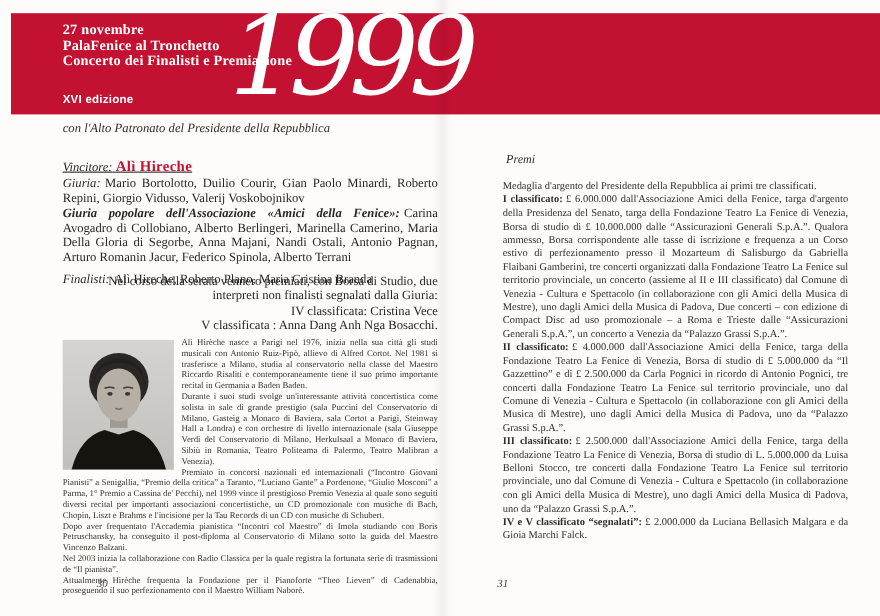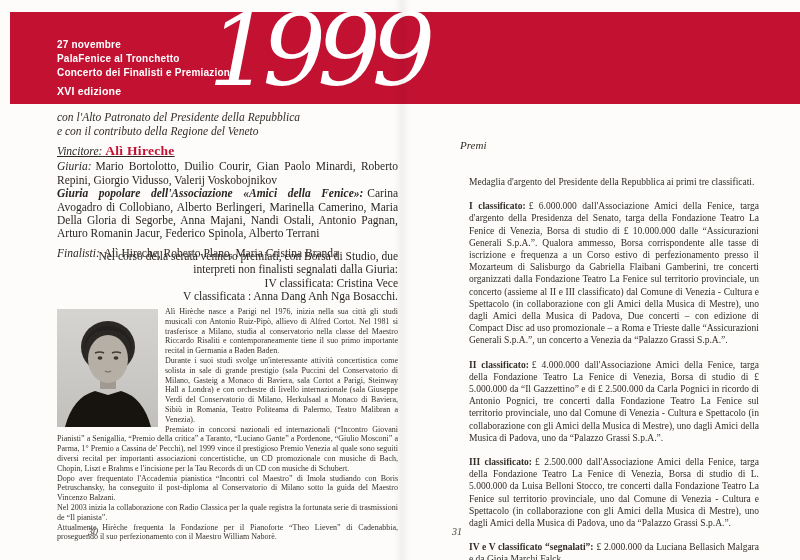--- a/index.html
+++ b/index.html
@@ -8,22 +8,22 @@
     font-family:"Liberation Serif", serif;color:#2b2623;overflow:hidden;
   }
   .spine{
     position:absolute;left:394px;top:0;width:16px;height:560px;
     background:linear-gradient(90deg, rgba(0,0,0,0) 0%, rgba(0,0,0,0.05) 50%, rgba(0,0,0,0) 100%);
     pointer-events:none;
   }
   
   .banner{position:absolute;left:10px;top:12px;width:790px;height:92px;background:#c31132;}
   .banner-meta{
-    position:absolute;left:47px;top:26px;color:#ffffff;
-    font-family:Liberation Sans, sans-serif;font-weight:bold;font-size:10px;
+    position:absolute;left:47px;top:8px;color:#ffffff;
+    font-family:Liberation Serif, serif;font-weight:bold;font-size:13px;
     line-height:14px;letter-spacing:0.2px;
   }
   .banner-edition{
     position:absolute;left:47px;top:73px;color:#ffffff;
     font-family:"Liberation Sans", sans-serif;font-weight:bold;font-size:10.5px;letter-spacing:0.2px;
   }
   .banner-year{
     position:absolute;left:198px;top:-16px;color:#ffffff;
     font-family:"DejaVu Serif", serif;font-style:italic;font-weight:normal;
     font-size:100px;line-height:110px;letter-spacing:-9px;
@@ -60,21 +60,21 @@
   .pageno-right{left:452px;top:526px;}
   
   .premi-title{
     position:absolute;left:460px;top:139px;
     font-style:italic;font-size:11px;color:#332d27;
   }
   .premi-body{
     position:absolute;left:457px;top:164px;width:314px;
     font-size:9.5px;line-height:12.2px;text-align:justify;color:#332d27;
   }
-  .premi-body p{margin:12px;}
+  .premi-body p{margin:0;}
   .plead{font-weight:bold;margin-right:3px;}
 </style>
 </head>
 <body>
 
 <div class="sheet">
 
   <div class="banner">
     <div class="banner-meta">
       <div>27 novembre</div>
@@ -82,21 +82,20 @@
       <div>Concerto dei Finalisti e Premiazione</div>
     </div>
     <div class="banner-edition">XVI edizione</div>
     <div class="banner-year">1999</div>
   </div>
 
   <div class="spine"></div>
 
   <div class="patronage">
     <div>con l'Alto Patronato del Presidente della Repubblica</div>
-    <div>e con il contributo della Regione del Veneto</div>
   </div>
 
   <div class="intro-block">
     <p class="winner-line"><span class="winner-label">Vincitore:</span> <span class="winner-name">Alì Hireche</span></p>
     <p><span class="ilead">Giuria:</span><span>Mario Bortolotto, Duilio Courir, Gian Paolo Minardi, Roberto Repini, Giorgio Vidusso, Valerij Voskobojnikov</span></p>
     <p><span class="iblead">Giuria popolare dell'Associazione «Amici della Fenice»:</span><span>Carina Avogadro di Collobiano, Alberto Berlingeri, Marinella Camerino, Maria Della Gloria di Segorbe, Anna Majani, Nandi Ostali, Antonio Pagnan, Arturo Romanin Jacur, Federico Spinola, Alberto Terrani</span></p>
     <p class="finalists-line"><span class="ilead">Finalisti:</span><span>Alì Hireche, Roberto Plano, Maria Cristina Branda</span></p>
   </div>
 
   <div class="mention">

